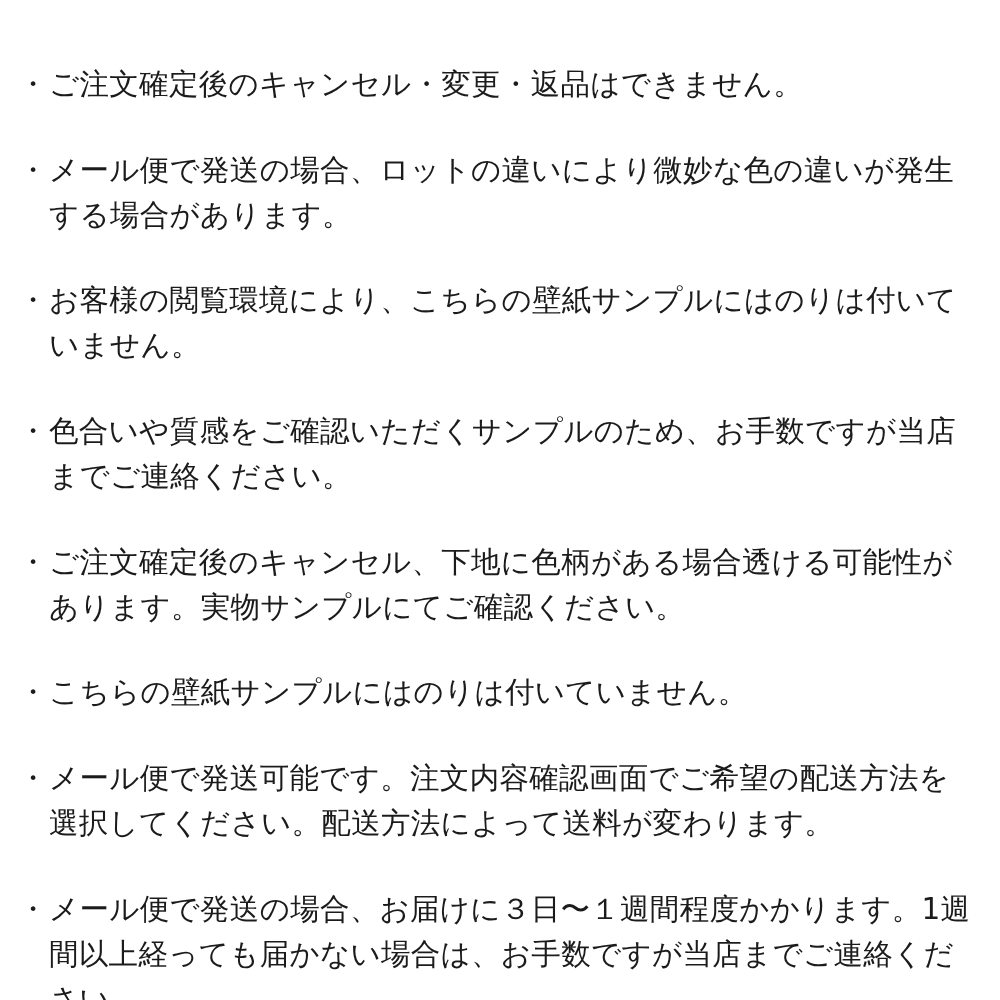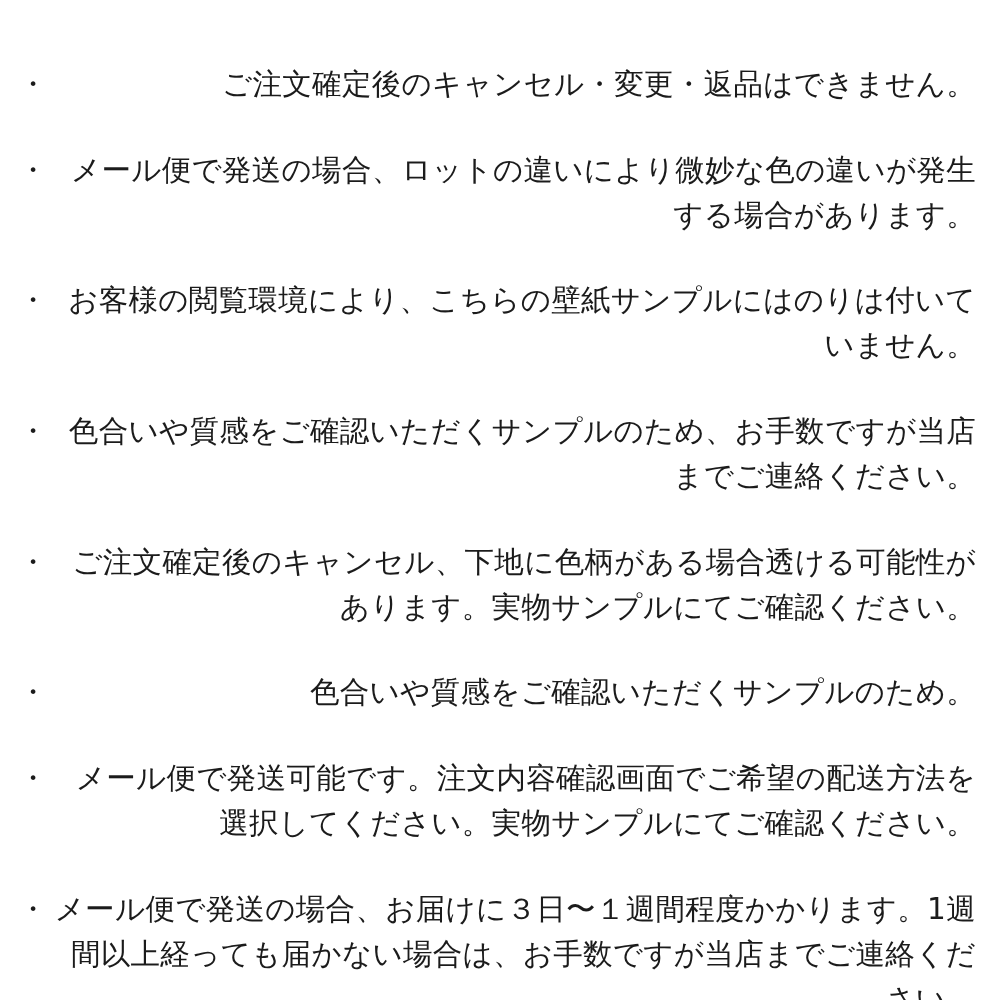--- a/index.html
+++ b/index.html
@@ -36,21 +36,21 @@
   .notice-bullet {
     flex: 0 0 auto;
     width: 31px;
     text-align: left;
     font-size: 29.5px;
     line-height: 1.52;
     color: #1b1b1b;
   }
   .notice-text {
     flex: 1 1 auto;
-    text-align: right;
+    text-align: left;
     white-space: pre-line;
     color: #1b1b1b;
   }
 </style>
 </head>
 <body style="background: rgb(255, 255, 255); color: rgb(27, 27, 27);">
 
 <div class="notice-page">
   <ul class="notice-list">
 
@@ -74,26 +74,26 @@
       <span class="notice-text">色合いや質感をご確認いただくサンプルのため、お手数ですが当店までご連絡ください。</span>
     </li>
 
     <li class="notice-item">
       <span class="notice-bullet">・</span>
       <span class="notice-text">ご注文確定後のキャンセル、下地に色柄がある場合透ける可能性があります。実物サンプルにてご確認ください。</span>
     </li>
 
     <li class="notice-item">
       <span class="notice-bullet">・</span>
-      <span class="notice-text">色合いや質感をご確認いただくサンプルのため。</span>
+      <span class="notice-text">こちらの壁紙サンプルにはのりは付いていません。</span>
     </li>
 
     <li class="notice-item">
       <span class="notice-bullet">・</span>
-      <span class="notice-text">メール便で発送可能です。注文内容確認画面でご希望の配送方法を選択してください。実物サンプルにてご確認ください。</span>
+      <span class="notice-text">メール便で発送可能です。注文内容確認画面でご希望の配送方法を選択してください。配送方法によって送料が変わります。</span>
     </li>
 
     <li class="notice-item">
       <span class="notice-bullet">・</span>
       <span class="notice-text">メール便で発送の場合、お届けに３日〜１週間程度かかります。1週間以上経っても届かない場合は、お手数ですが当店までご連絡ください。</span>
     </li>
 
   </ul>
 </div>
 

